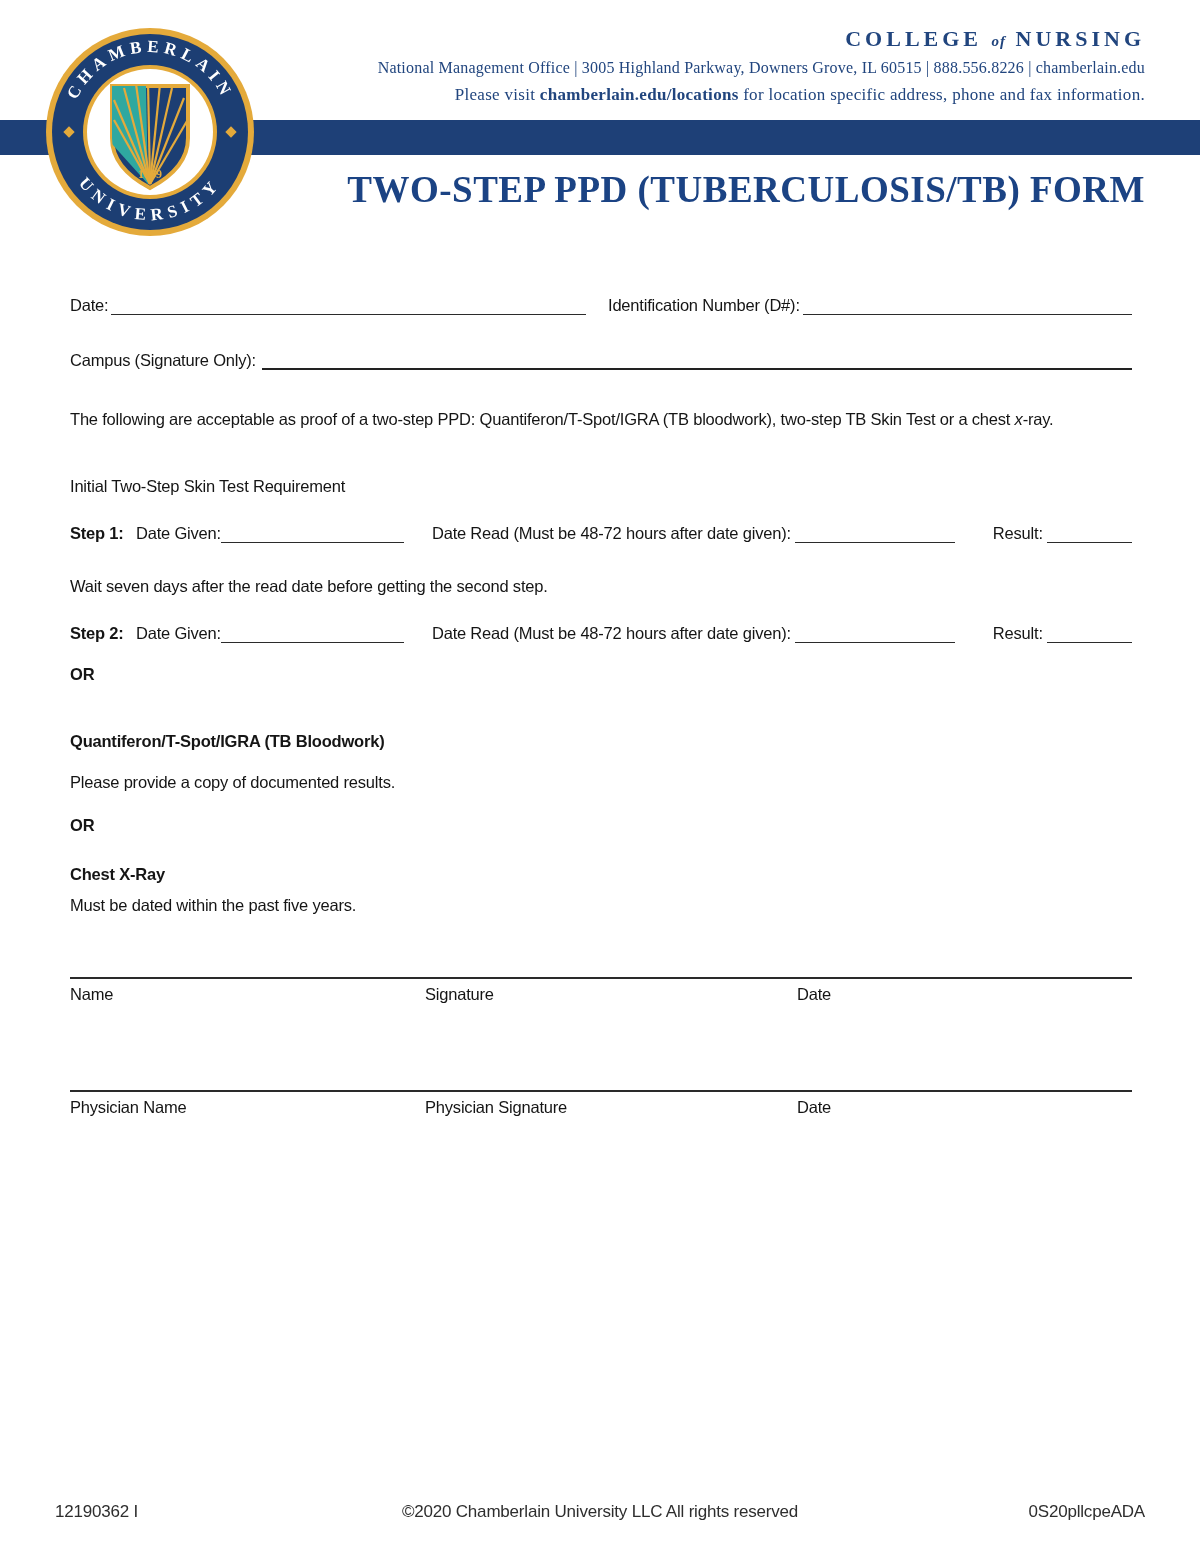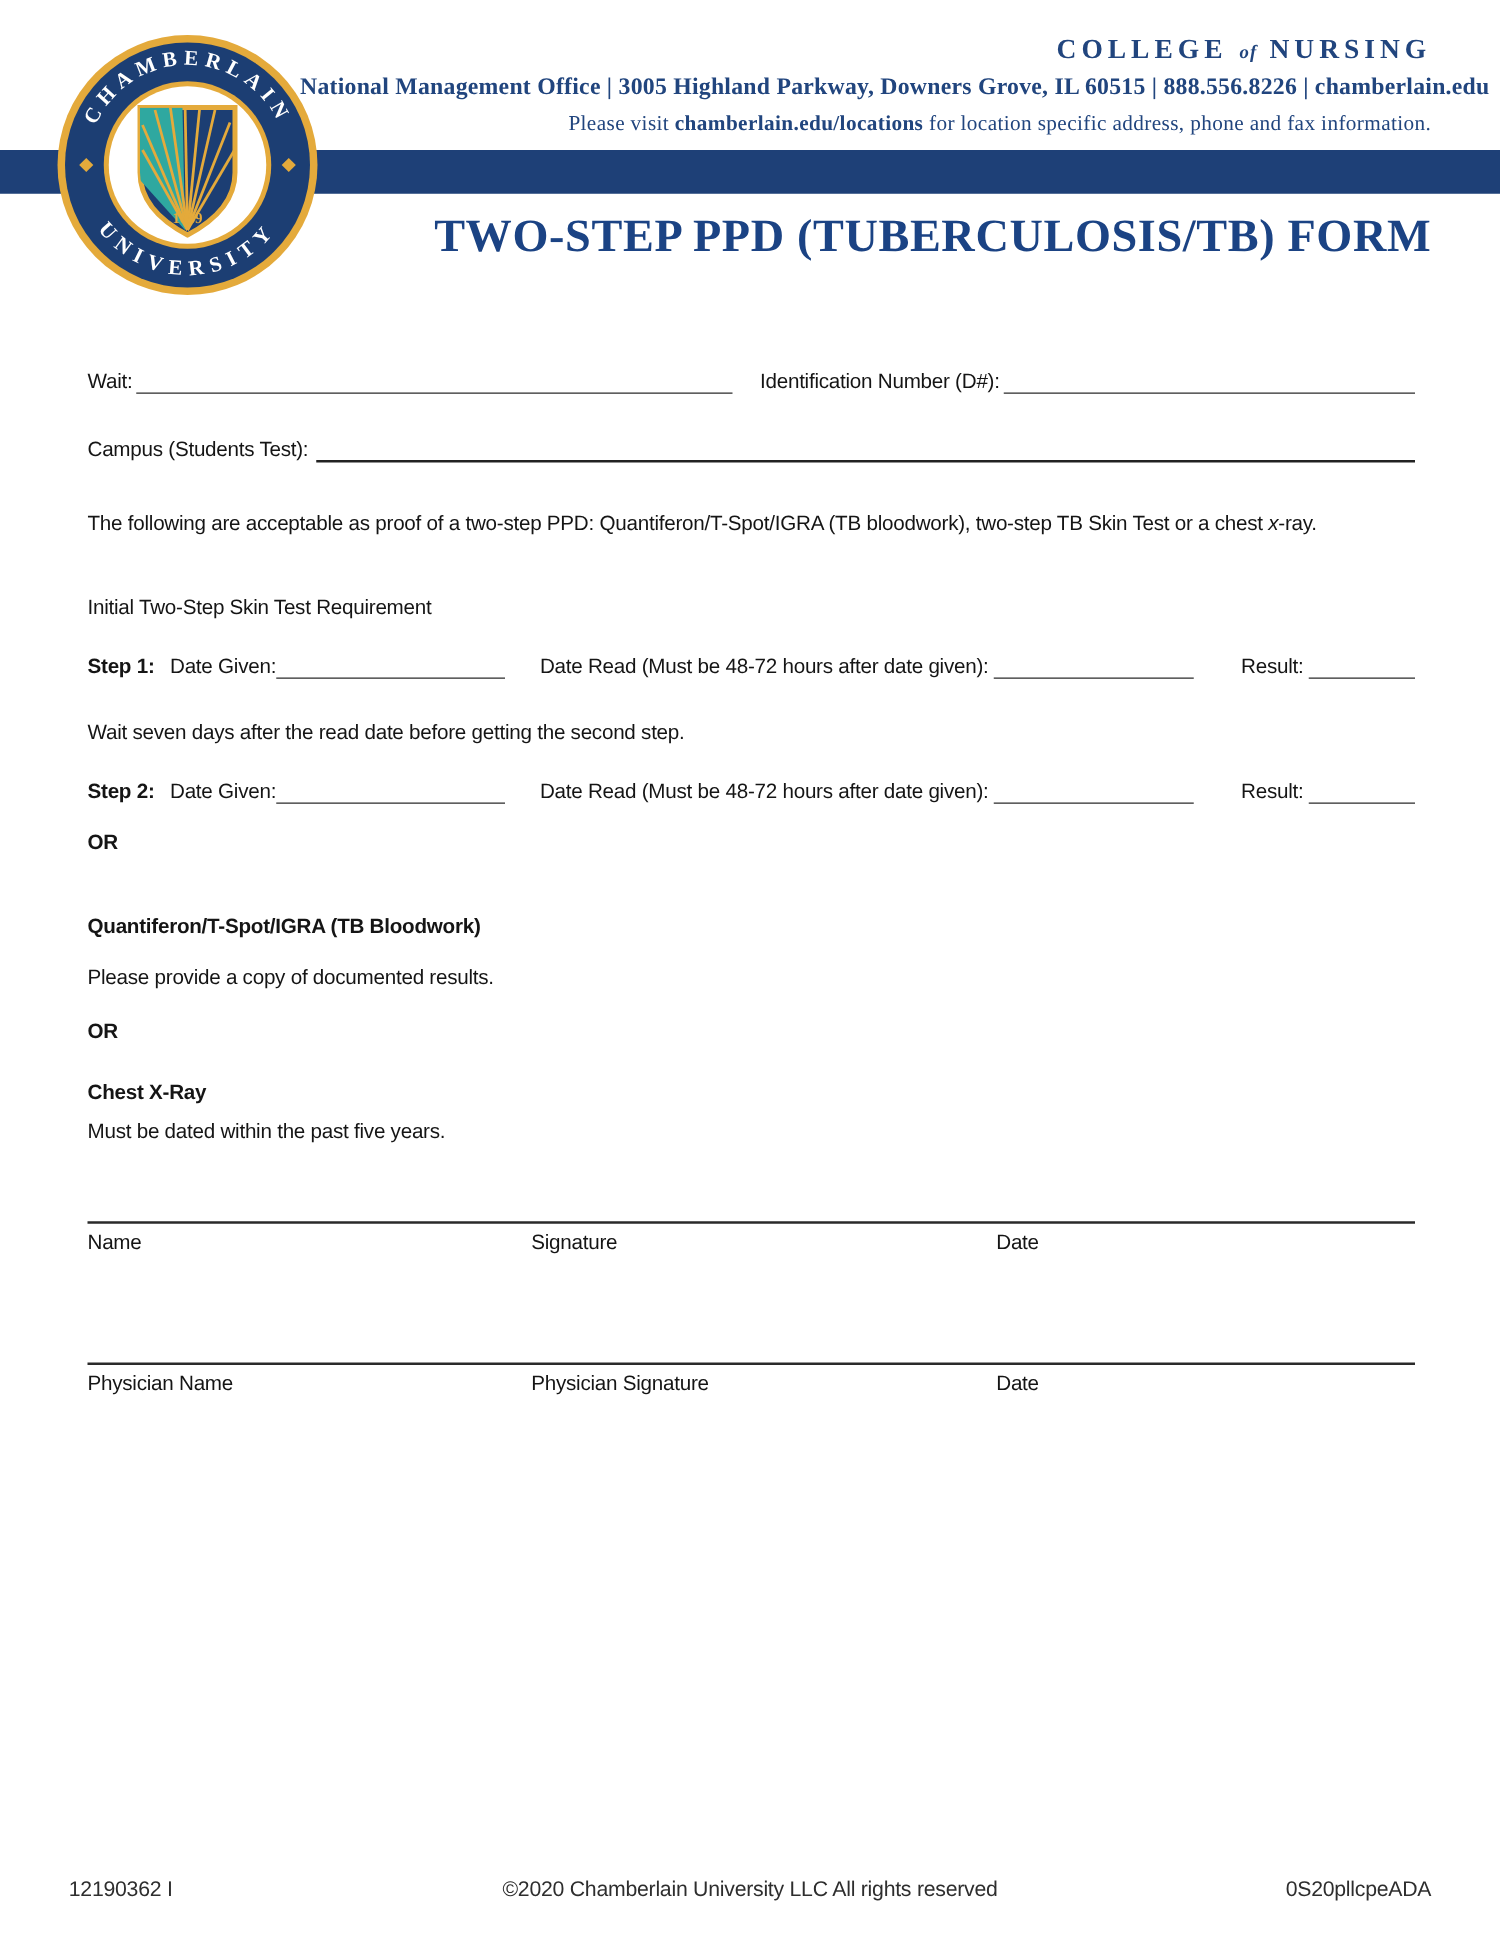--- a/index.html
+++ b/index.html
@@ -10,21 +10,21 @@
   }
 
   
   .blue-bar { position:absolute; top:120px; left:0; width:1200px; height:35px; background:#1e4077; }
   .header-right {
     position:absolute; top:26px; left:240px; right:55px; text-align:right;
     font-family:"Liberation Serif", serif; color:#21457e;
   }
   .college-line { font-size:22px; letter-spacing:4px; font-weight:600; white-space:nowrap; }
   .college-line .of { font-style:italic; font-size:15px; letter-spacing:1px; text-transform:lowercase;text-align:right; }
-  .addr-line { margin-top:7px; font-size:19px; font-weight:700; letter-spacing:.2px; white-space:nowrap;text-align:right; }
+  .addr-line { margin-top:7px; font-size:16px; font-weight:400; letter-spacing:.2px; white-space:nowrap;text-align:right; }
   .visit-line { margin-top:8px; font-size:17px; font-weight:400; letter-spacing:.3px; white-space:nowrap; }
   .visit-line .lnk { font-weight:700; }
 
   .doc-title {
     position:absolute; top:168px; right:55px;
     font-family:"Liberation Serif", serif; font-weight:700; font-size:37px;
     color:#1b4384; letter-spacing:.5px; white-space:nowrap;
   }
 
   
@@ -140,31 +140,31 @@
       <text x="106" y="152" text-anchor="middle" fill="#e4aa3b" font-family="Liberation Serif, serif" font-size="12" font-weight="bold">1889</text>
     </g>
   </svg>
 
   <div class="doc-title">TWO-STEP PPD (TUBERCULOSIS/TB) FORM</div>
 
   <div class="content">
 
     <div class="row name-row">
       <div class="g1">
-        <span class="nowrap">Wait:</span>
+        <span class="nowrap">Date:</span>
         <span class="fill"></span>
       </div>
       <div class="g2">
         <span class="nowrap">Identification Number (D#):</span>
         <span class="fill"></span>
       </div>
     </div>
 
     <div class="row campus-row">
-      <span class="nowrap">Campus (Students Test):</span>
+      <span class="nowrap">Campus (Signature Only):</span>
       <span class="fill thick"></span>
     </div>
 
     <div class="intro">
       <span>The following are acceptable as proof of a two-step PPD: Quantiferon/T-Spot/IGRA (TB bloodwork), two-step TB Skin Test or a chest </span><span class="it">x</span><span>-ray.</span>
     </div>
 
     <div class="skin-head">Initial Two-Step Skin Test Requirement</div>
 
     <div class="row step-row">

